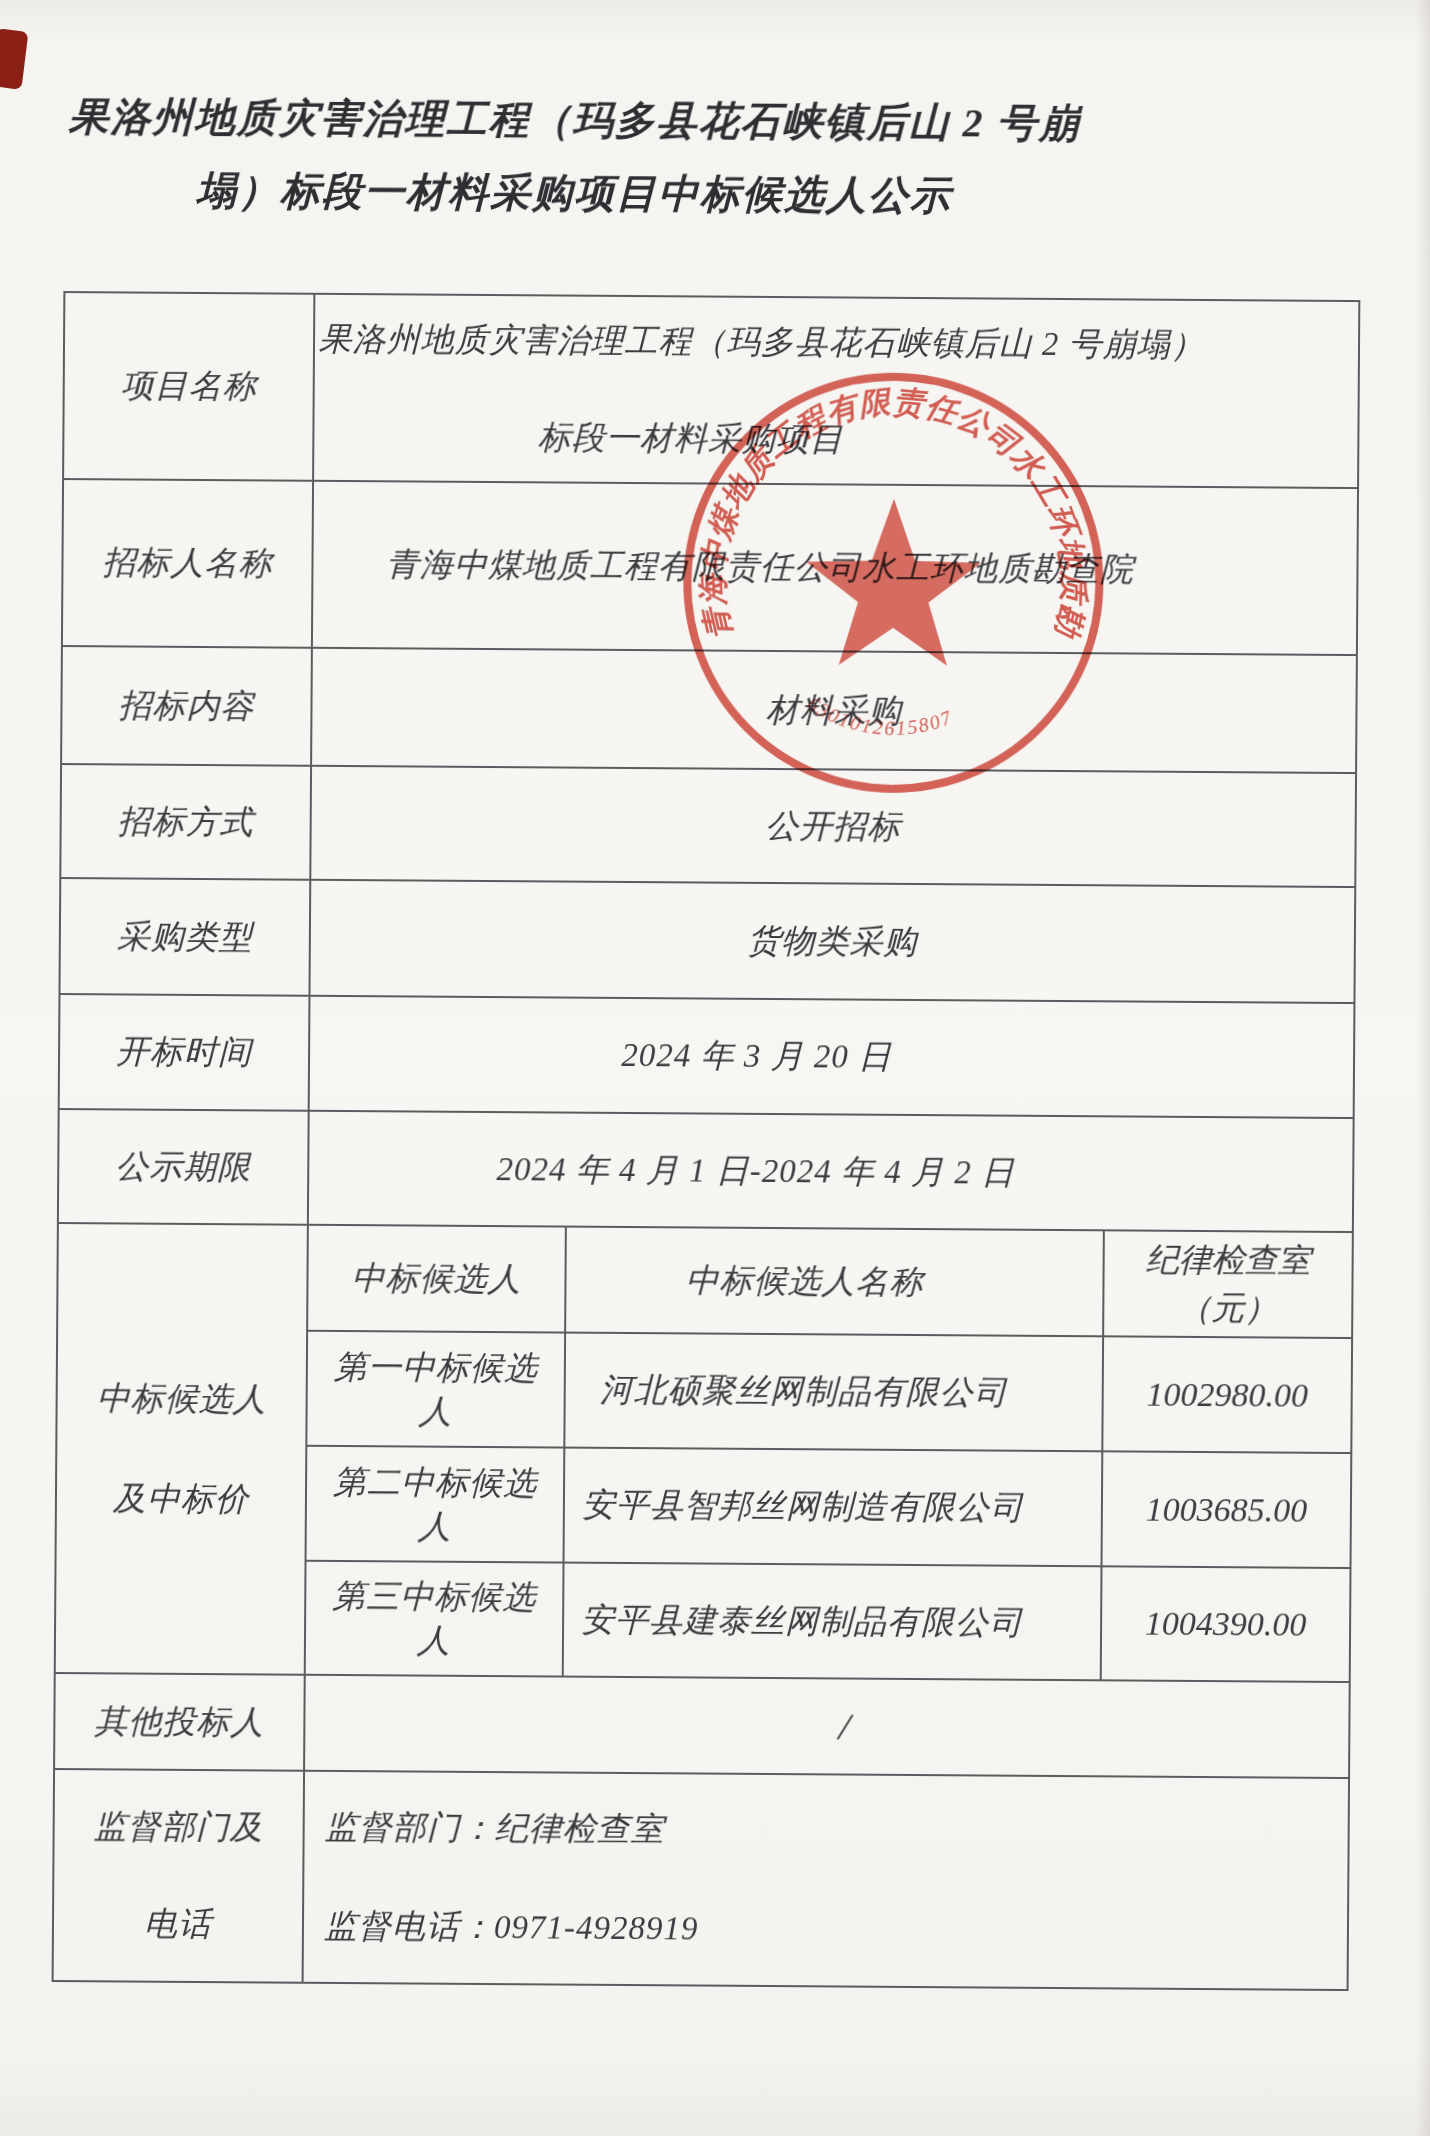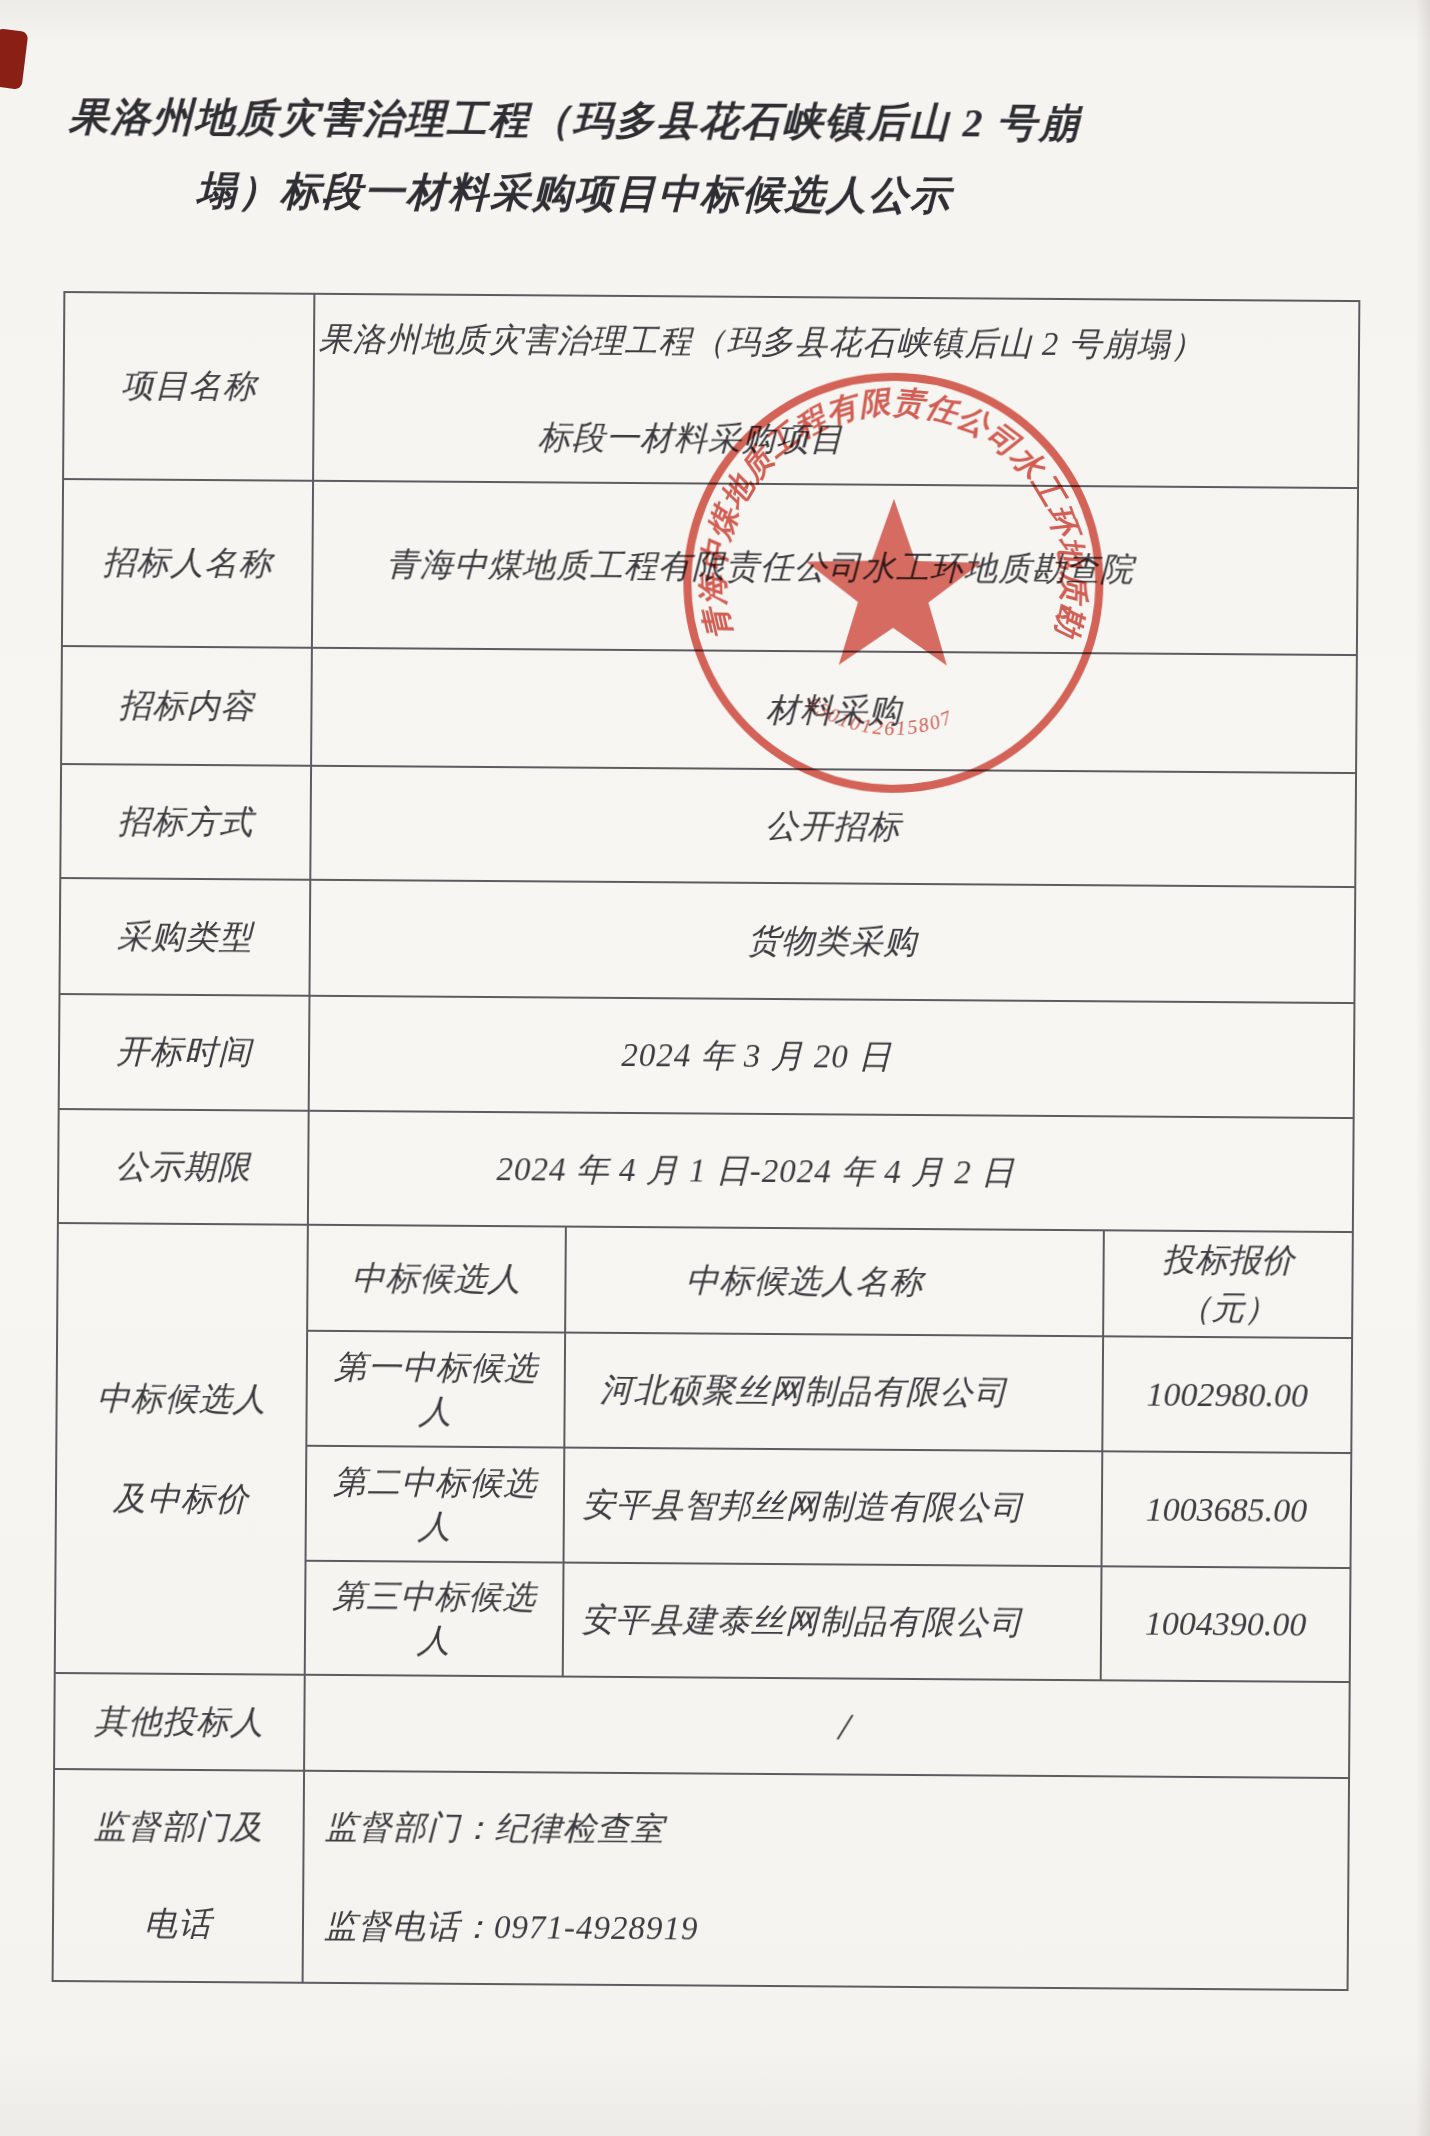--- a/index.html
+++ b/index.html
@@ -108,21 +108,21 @@
       <div class="t-row" style="height:450px">
         <div class="cell label col gap-big">
           <div>中标候选人</div>
           <div>及中标价</div>
         </div>
         <div class="cgrid">
           <div class="c-row chead" style="height:106px">
             <div class="cell c-rank">中标候选人</div>
             <div class="cell c-name">中标候选人名称</div>
             <div class="cell c-price col">
-              <div>投标报价</div>
+              <div>纪律检查室</div>
               <div>（元）</div>
             </div>
           </div>
           <div class="c-row" style="height:115px">
             <div class="cell c-rank">第一中标候选人</div>
             <div class="cell c-name">河北硕聚丝网制品有限公司</div>
             <div class="cell c-price">1002980.00</div>
           </div>
           <div class="c-row" style="height:115px">
             <div class="cell c-rank">第二中标候选人</div>

